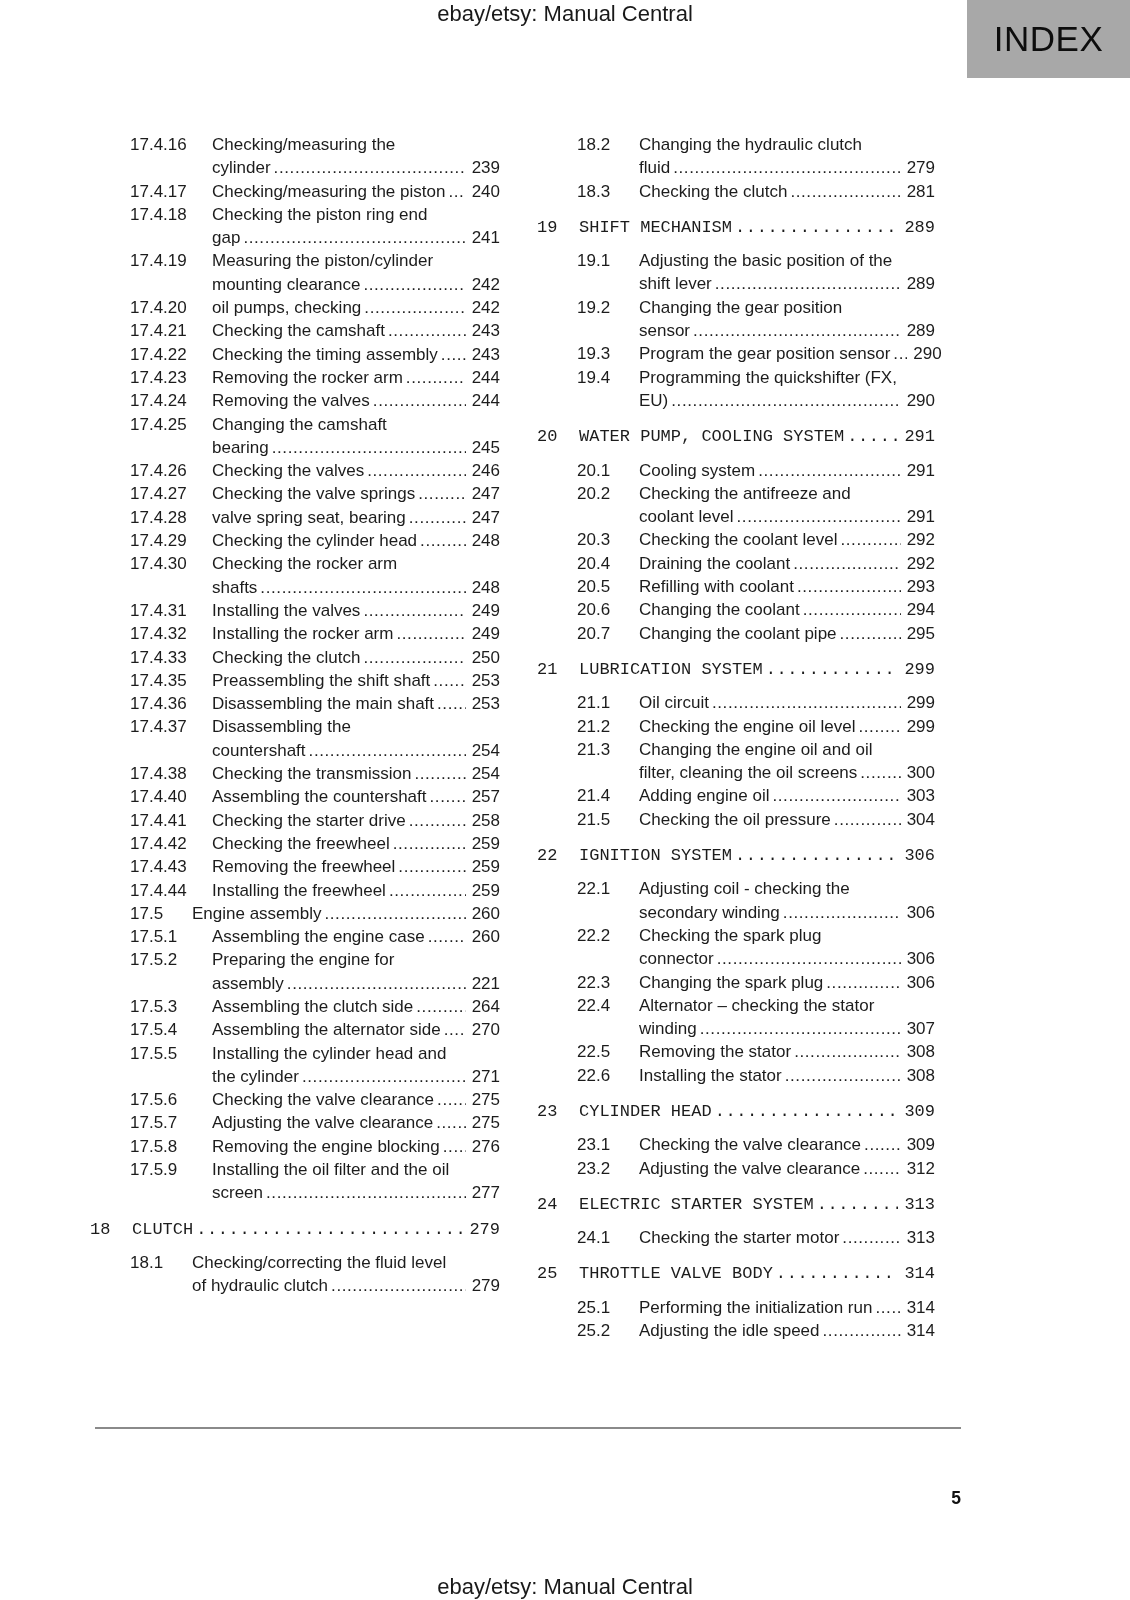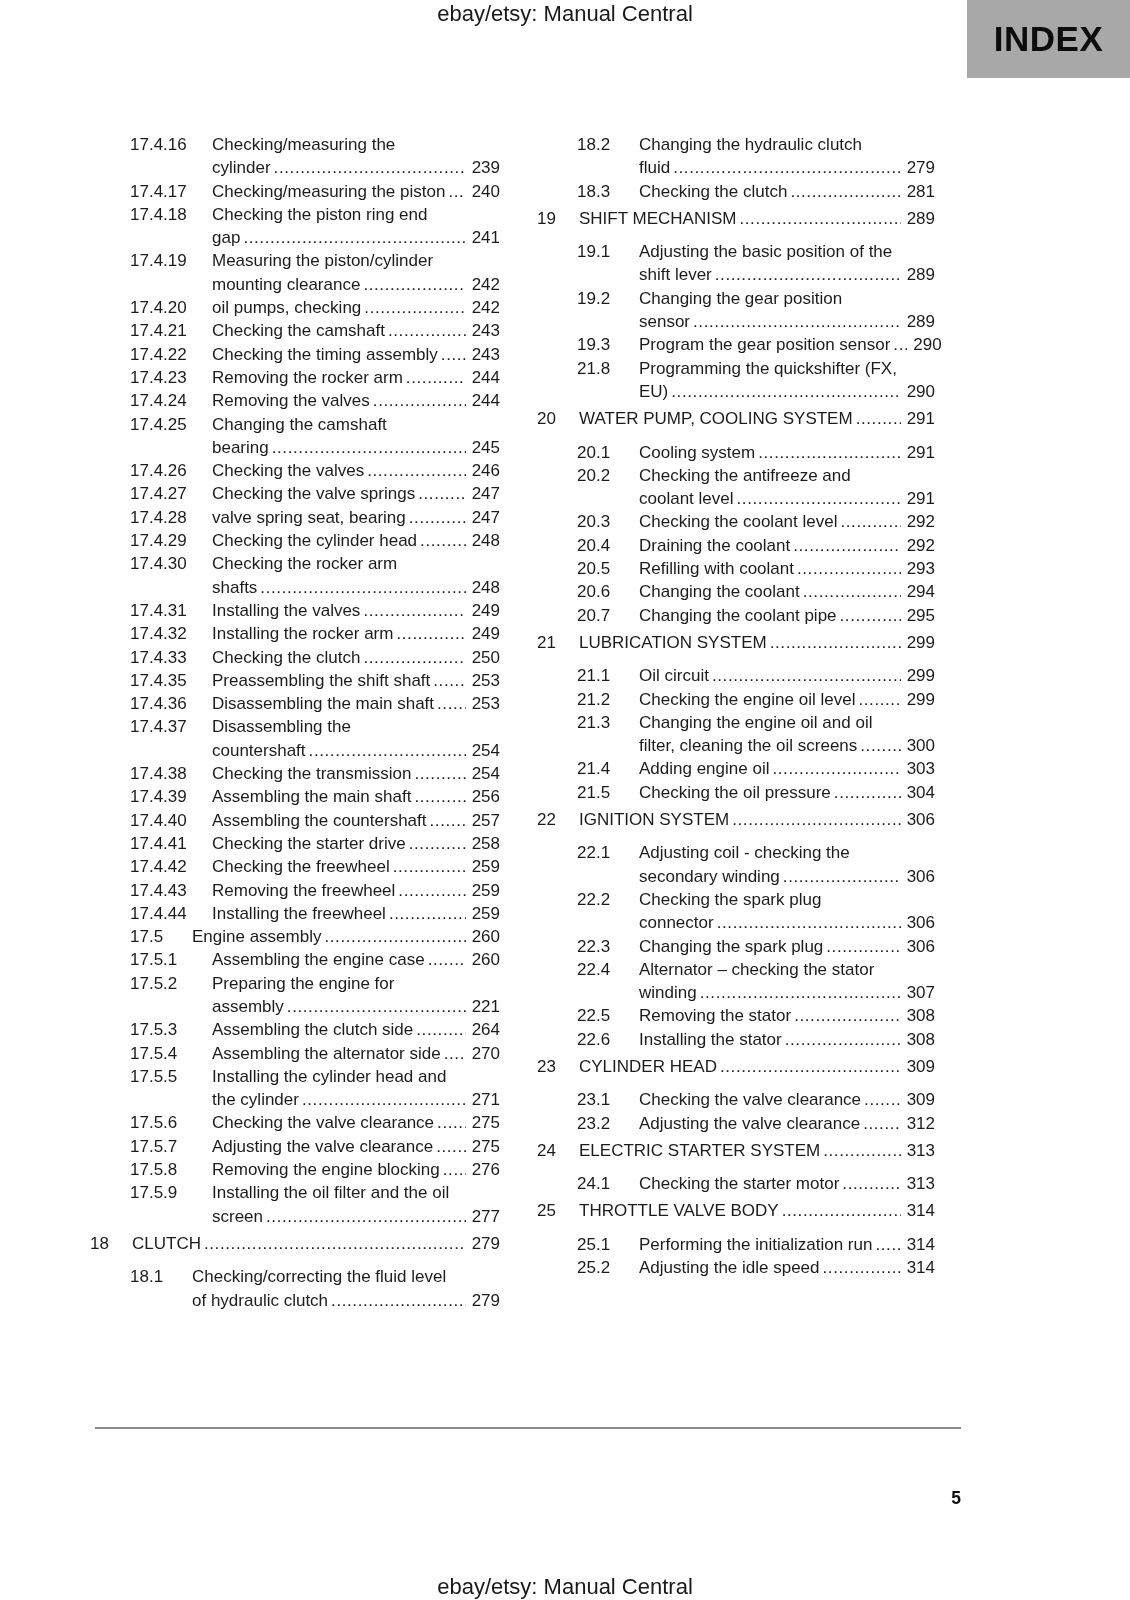--- a/index.html
+++ b/index.html
@@ -17,35 +17,35 @@
     position: absolute; top: 1px; left: 0; width: 100%;
     text-align: center; font-size: 22px; line-height: 26px; color: #191919;
   }
   .index-box {
     position: absolute; top: 0; right: 0;
     width: 163px; height: 78px;
     background: #a8a8a8;
     display: flex; align-items: center; justify-content: center;
   }
   .index-box .index-label {
-    font-size: 35px; font-weight: bold; color: #0d0d0d; letter-spacing: 0.5px;
+    font-size: 35px; font-weight: normal; color: #0d0d0d; letter-spacing: 0.5px;
   }
   .toc {
     position: absolute; top: 133px; left: 90px;
     display: flex; gap: 37px;
   }
   .toc-col-left  { width: 410px; }
   .toc-col-right { width: 398px; }
   .entry { display: flex; align-items: flex-start; }
   .entry .num { flex: 0 0 auto; }
   .entry .body { flex: 1 1 auto; min-width: 0; }
   .level-1 .num { width: 42px; }
   .level-2 .num { margin-left: 40px; width: 62px; }
   .level-3 .num { margin-left: 40px; width: 82px; }
-  .level-1 { margin-top: 4px; margin-bottom: 10px; }
+  .level-1 { margin-top: 13px; margin-bottom: 10px; font-family: Liberation Mono, monospace; }
   .level-1:first-child { margin-top: 0; }
   .tline { white-space: nowrap; }
   .tline.last { display: flex; align-items: baseline; }
   .tline.last .ttext { flex: 0 0 auto; }
   .dots {
     flex: 1 1 auto; overflow: hidden; white-space: nowrap;
     margin-left: 3px; margin-right: 6px; min-width: 14px;
   }
   .dots::after {
     content: "..........................................................................................................";
@@ -296,30 +296,20 @@
         <span class="num">17.4.38</span>
         <div class="body">
           <div class="tline last">
             <span class="ttext">Checking the transmission</span>
             <span class="dots"></span>
             <span class="pg">254</span>
           </div>
         </div>
       </div>
       <div class="entry level-3">
-        <span class="num">17.4.39</span>
-        <div class="body">
-          <div class="tline last">
-            <span class="ttext">Assembling the main shaft</span>
-            <span class="dots"></span>
-            <span class="pg">256</span>
-          </div>
-        </div>
-      </div>
-      <div class="entry level-3">
         <span class="num">17.4.40</span>
         <div class="body">
           <div class="tline last">
             <span class="ttext">Assembling the countershaft</span>
             <span class="dots"></span>
             <span class="pg">257</span>
           </div>
         </div>
       </div>
       <div class="entry level-3">
@@ -545,21 +535,21 @@
         <span class="num">19.3</span>
         <div class="body">
           <div class="tline last">
             <span class="ttext">Program the gear position sensor</span>
             <span class="dots"></span>
             <span class="pg">290</span>
           </div>
         </div>
       </div>
       <div class="entry level-2">
-        <span class="num">21.8</span>
+        <span class="num">19.4</span>
         <div class="body">
           <div class="tline">Programming the quickshifter (FX,</div>
           <div class="tline last">
             <span class="ttext">EU)</span>
             <span class="dots"></span>
             <span class="pg">290</span>
           </div>
         </div>
       </div>
       <div class="entry level-1">

